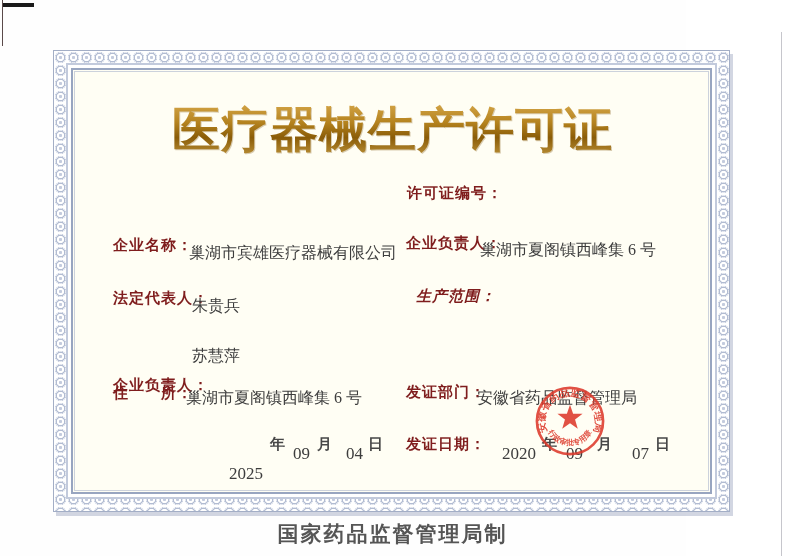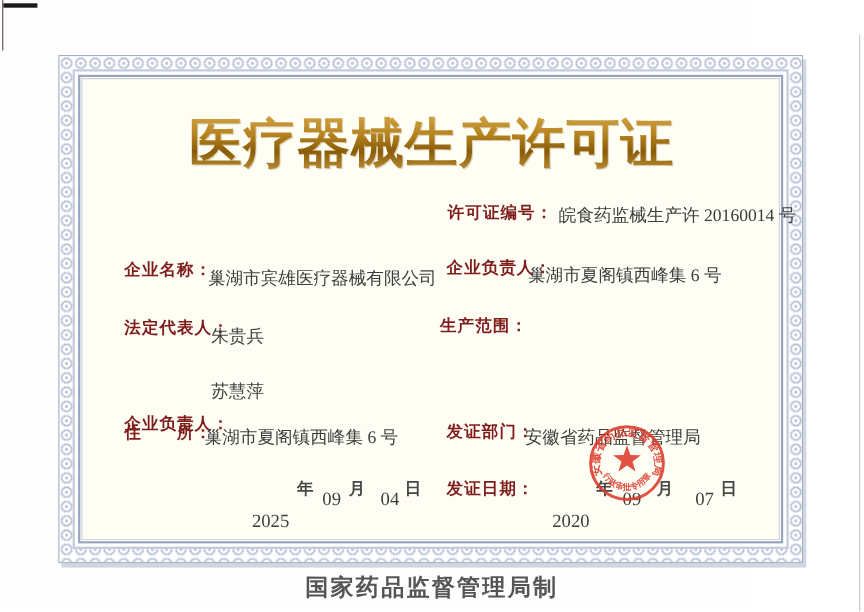--- a/index.html
+++ b/index.html
@@ -64,48 +64,47 @@
   <div class="edge-left"></div>
   <div class="edge-right"></div>
 
   <div class="frame">
     <div class="frame-inner"></div>
   </div>
 
   <div class="title">医疗器械生产许可证</div>
 
   <div class="lbl" style="left:407px; top:184px;">许可证编号：</div>
-  <div class="val" style="left:508px; top:186px;">皖食药监械生产许 20160014 号</div>
 
   <div class="lbl" style="left:113px; top:236px;">企业名称：</div>
   <div class="val" style="left:189px; top:243px;">巢湖市宾雄医疗器械有限公司</div>
   <div class="lbl" style="left:406px; top:234px;">企业负责人：</div>
   <div class="val" style="left:480px; top:240px;">巢湖市夏阁镇西峰集 6 号</div>
 
   <div class="lbl" style="left:113px; top:289px;">法定代表人：</div>
   <div class="val" style="left:192px; top:296px;">朱贵兵</div>
-  <div class="lbl" style="left:400px; top:287px;">生产范围：</div>
+  <div class="lbl" style="left:416px; top:287px;font-style:italic;">生产范围：</div>
 
   <div class="lbl" style="left:113px; top:339px;margin-top:37px;">企业负责人：</div>
   <div class="val" style="left:192px; top:346px;">苏慧萍</div>
 
   <div class="lbl" style="left:113px; top:384px;">住　　所：</div>
   <div class="val" style="left:186px; top:388px;">巢湖市夏阁镇西峰集 6 号</div>
   <div class="lbl" style="left:406px; top:383px;">发证部门：</div>
   <div class="val" style="left:477px; top:388px;">安徽省药品监督管理局</div>
 
   <div class="num" style="left:229px; top:464px;">2025</div>
   <div class="unit" style="left:270px; top:435px;">年</div>
   <div class="num" style="left:293px; top:444px;">09</div>
   <div class="unit" style="left:317px; top:435px;">月</div>
   <div class="num" style="left:346px; top:444px;">04</div>
   <div class="unit" style="left:368px; top:435px;">日</div>
 
   <div class="lbl" style="left:406px; top:435px;">发证日期：</div>
-  <div class="num" style="left:502px; top:464px;">2020</div>
+  <div class="num" style="left:502px; top:444px;">2020</div>
   <div class="unit" style="left:542px; top:435px;">年</div>
   <div class="num" style="left:566px; top:444px;">09</div>
   <div class="unit" style="left:597px; top:435px;">月</div>
   <div class="num" style="left:632px; top:444px;">07</div>
   <div class="unit" style="left:655px; top:435px;">日</div>
 
   <svg class="seal" viewBox="0 0 110 110">
     <circle cx="55" cy="55" r="32.5" fill="none" stroke="#dd3a2c" stroke-width="2.6"></circle>
     <polygon fill="#dd3a2c" points="55.0,39.0 58.06,47.79 67.36,47.98 59.95,53.61 62.64,62.52 55.0,57.2 47.36,62.52 50.05,53.61 42.64,47.98 51.94,47.79"></polygon>
     <defs>

